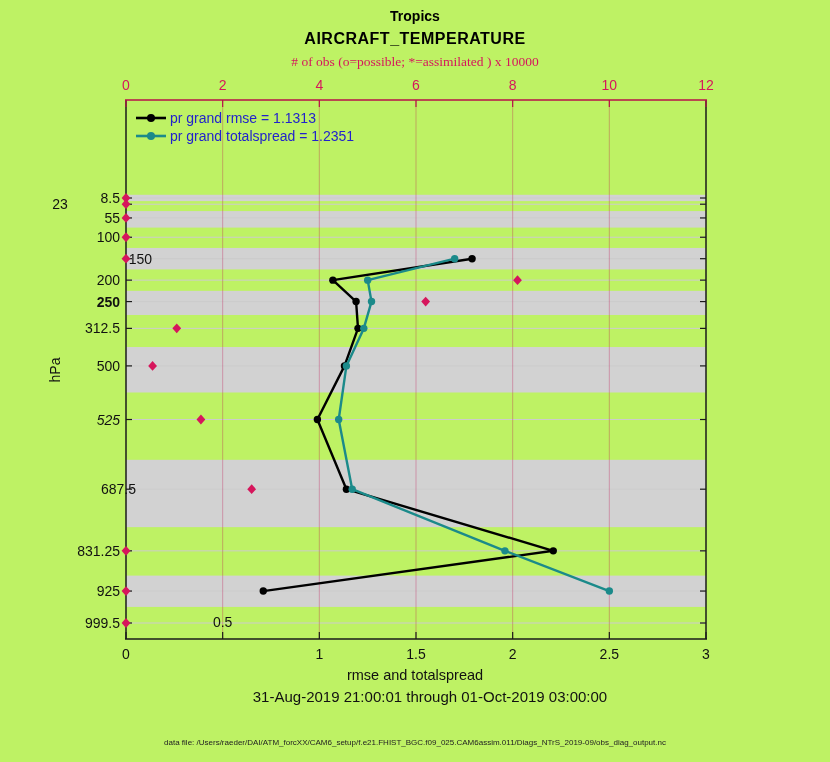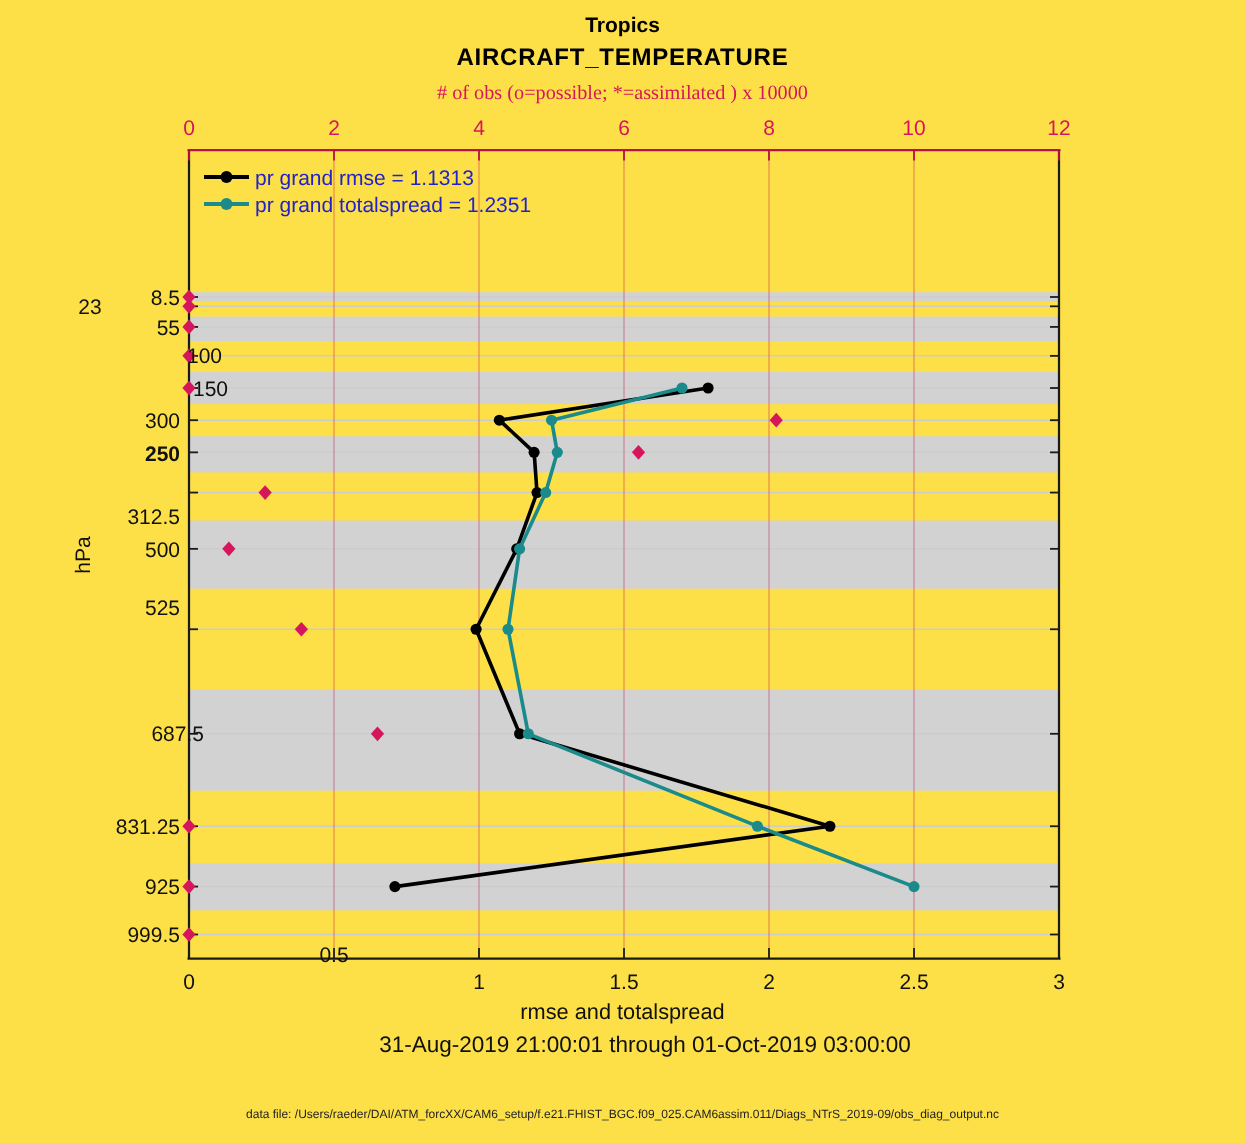--- a/index.html
+++ b/index.html
@@ -1,16 +1,16 @@
 <!DOCTYPE html>
 <html><head>
 <meta charset="utf-8">
 <style>
   html,body{margin:0;padding:0;background:#ffffff;}
-  #fig{position:relative;width:830px;height:762px;background:#fde047;
+  #fig{position:relative;width:830px;height:762px;background:#bef264;
        font-family:"Liberation Sans", sans-serif;overflow:hidden;}
   .abs{position:absolute;}
   .ctr{left:0;width:830px;text-align:center;}
   .t1{top:8px;font-size:14px;font-weight:bold;color:#000;}
   .t2{top:30px;font-size:16px;font-weight:bold;color:#000;letter-spacing:0.5px;}
   .obslab{top:54px;font-size:13.5px;color:#d6165c;font-family:Liberation Serif, serif;}
   .xlab{top:667px;font-size:14.5px;color:#111;}
   .datelab{top:688px;font-size:15px;color:#111;padding-left:15px;}
   .filelab{top:738px;font-size:8px;color:#222;}
   .ytick{font-size:14px;color:#111;text-align:right;left:0;width:120px;}
@@ -157,33 +157,33 @@
   <div class="abs ctr filelab">data file: /Users/raeder/DAI/ATM_forcXX/CAM6_setup/f.e21.FHIST_BGC.f09_025.CAM6assim.011/Diags_NTrS_2019-09/obs_diag_output.nc</div>
 
 <div class="abs ttick" style="left: 101px; top: 77px; width: 50px;">0</div>
     <div class="abs ttick" style="left: 197.667px; top: 77px; width: 50px;">2</div>
     <div class="abs ttick" style="left: 294.333px; top: 77px; width: 50px;">4</div>
     <div class="abs ttick" style="left: 391px; top: 77px; width: 50px;">6</div>
     <div class="abs ttick" style="left: 487.667px; top: 77px; width: 50px;">8</div>
     <div class="abs ttick" style="left: 584.333px; top: 77px; width: 50px;">10</div>
     <div class="abs ttick" style="left: 681px; top: 77px; width: 50px;">12</div>
     <div class="abs xtick" style="left: 101px; top: 646px; width: 50px;">0</div>
-    <div class="abs xtick" style="left: 197.667px; top: 628px; width: 50px;">0.5</div>
+    <div class="abs xtick" style="left: 197.667px; top: 614px; width: 50px;">0.5</div>
     <div class="abs xtick" style="left: 294.333px; top: 646px; width: 50px;">1</div>
     <div class="abs xtick" style="left: 391px; top: 646px; width: 50px;">1.5</div>
     <div class="abs xtick" style="left: 487.667px; top: 646px; width: 50px;">2</div>
     <div class="abs xtick" style="left: 584.333px; top: 646px; width: 50px;">2.5</div>
     <div class="abs xtick" style="left: 681px; top: 646px; width: 50px;">3</div>
     <div class="abs ytick" style="top: 190px;">8.5</div>
     <div class="abs ytick" style="top: 196.219px; text-align: center;">23</div>
     <div class="abs ytick" style="top: 209.942px;">55</div>
-    <div class="abs ytick" style="top: 229.241px; margin-left: 28px;">100</div>
+    <div class="abs ytick" style="top: 229.241px;">100</div>
     <div class="abs ytick" style="top: 251px; padding-left: 32px;">150</div>
-    <div class="abs ytick" style="top: 272.127px;">300</div>
+    <div class="abs ytick" style="top: 272.127px;">200</div>
     <div class="abs ytick" style="top: 293.57px; font-weight: bold;">250</div>
-    <div class="abs ytick" style="top: 320.374px; margin-top: 16px;">312.5</div>
+    <div class="abs ytick" style="top: 320.374px;">312.5</div>
     <div class="abs ytick" style="top: 357.899px;">500</div>
-    <div class="abs ytick" style="top: 397px;">525</div>
+    <div class="abs ytick" style="top: 412px; font-style: italic;">525</div>
     <div class="abs ytick" style="top: 481.196px; padding-left: 16px;">687.5</div>
     <div class="abs ytick" style="top: 542.845px;">831.25</div>
     <div class="abs ytick" style="top: 583.051px;">925</div>
     <div class="abs ytick" style="top: 615.001px;">999.5</div>
   </div>
 
 </body></html>

